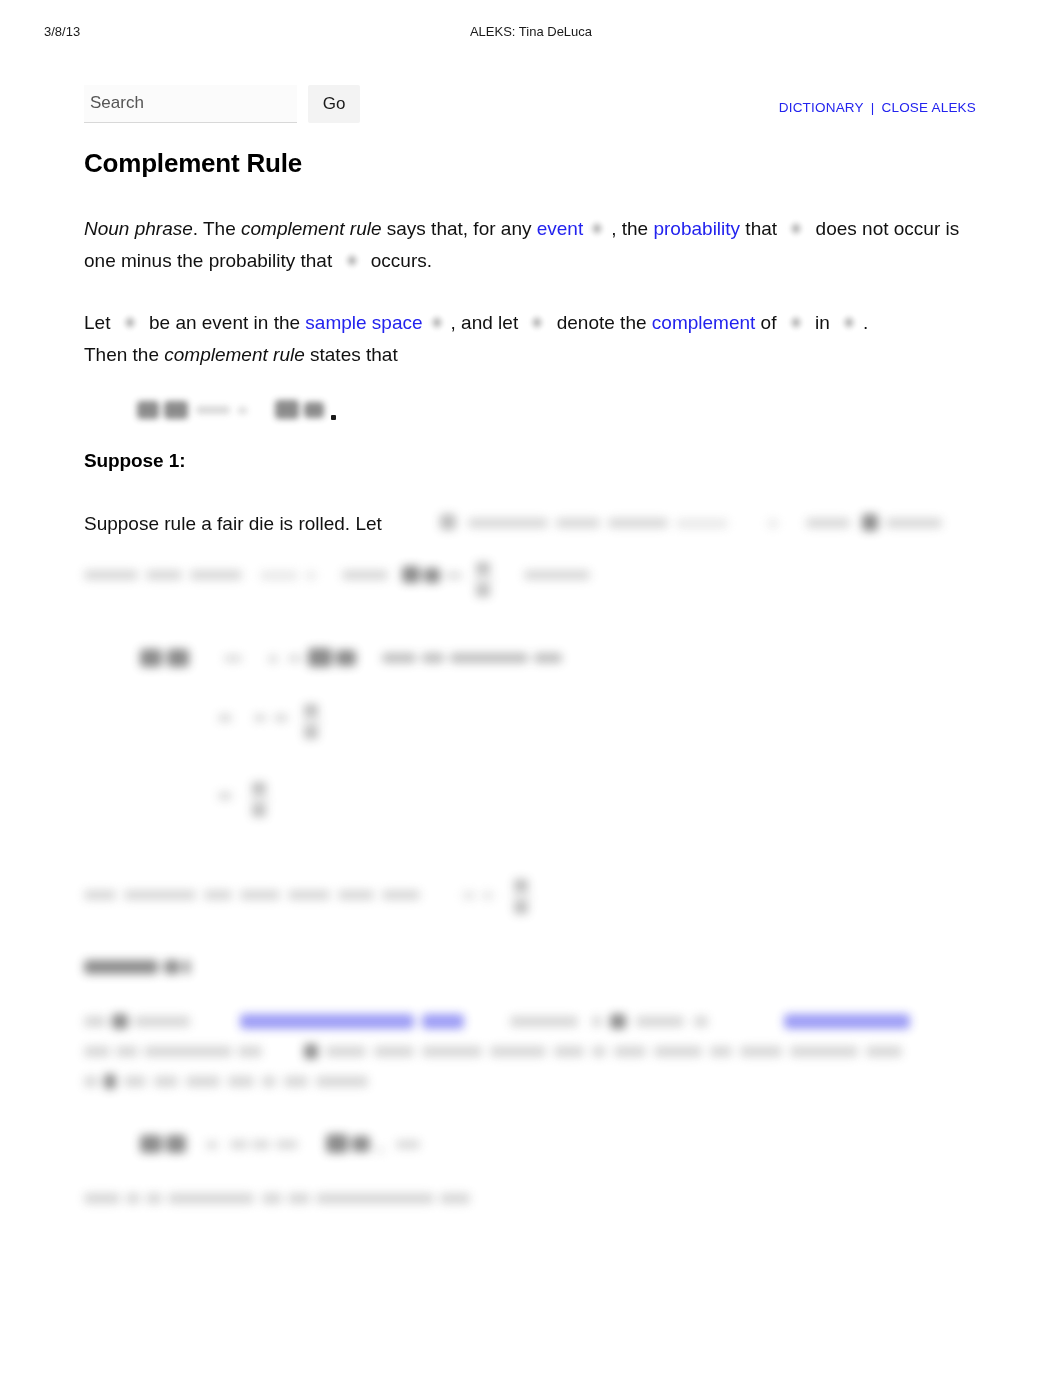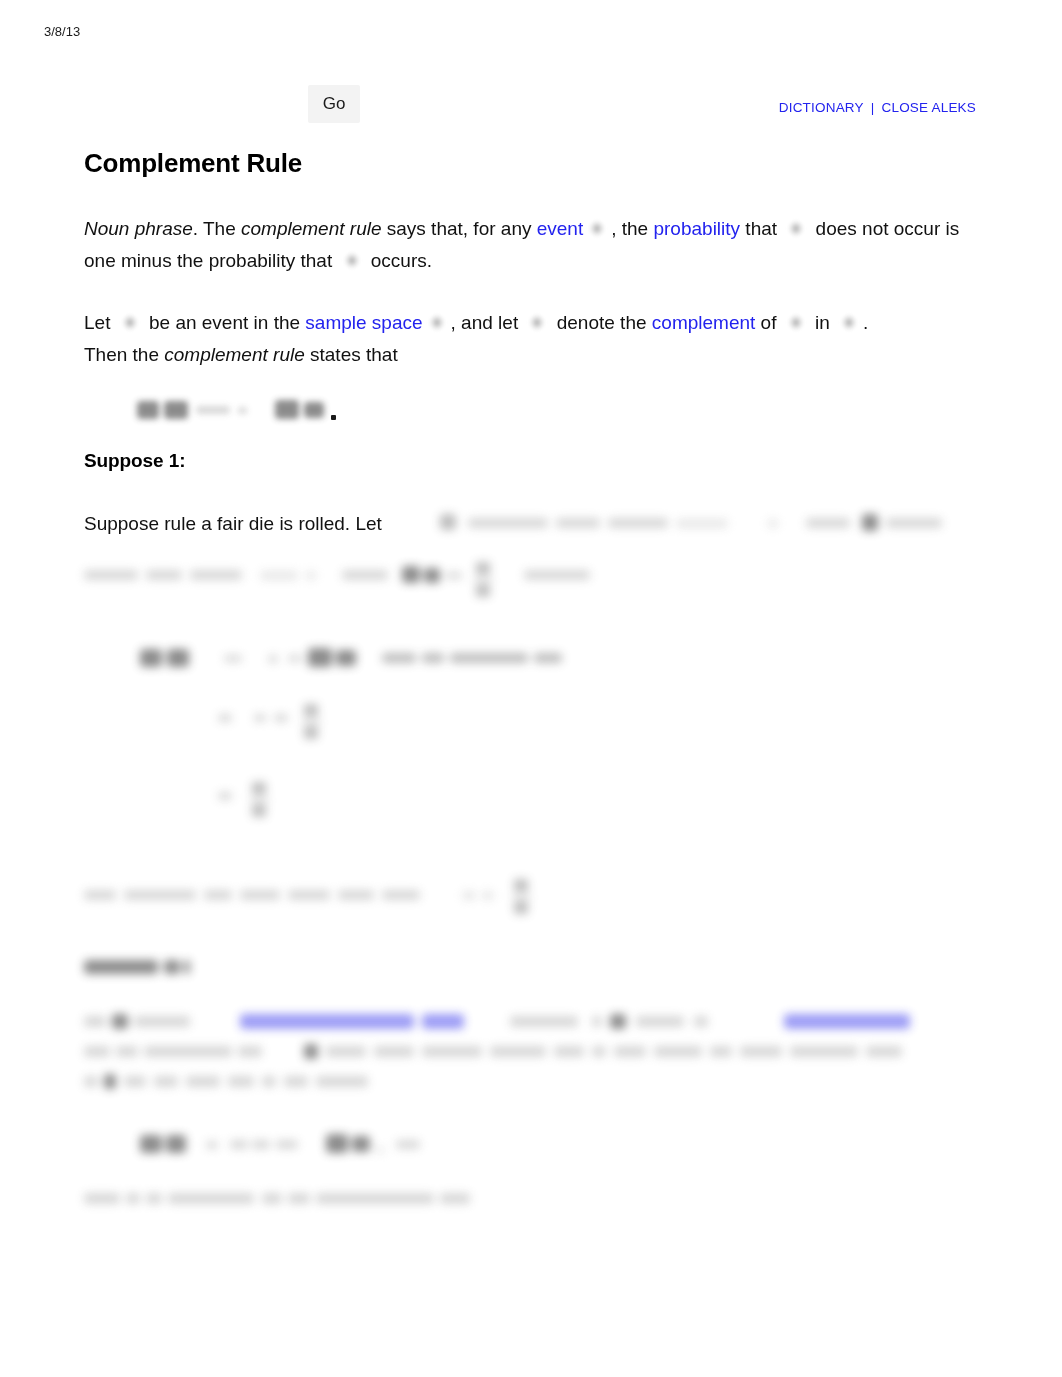--- a/index.html
+++ b/index.html
@@ -193,23 +193,25 @@
     height: 5px;
     background: #1a1a1a;
     border-radius: 1px;
   }
 </style>
 </head>
 <body>
 
 <div class="print-header">
   <span class="date">3/8/13</span>
+  <span class="doc-title">ALEKS: Tina DeLuca</span>
 </div>
 
 <div class="search-row">
+  <input class="search-input" type="text" placeholder="Search" style="">
   <button class="go-button">Go</button>
 </div>
 
 <div class="top-links">
   <a href="#">DICTIONARY</a><span class="sep">|</span><a href="#">CLOSE ALEKS</a>
 </div>
 
 <div class="article">
 
   <h1 class="page-title">Complement Rule</h1>

